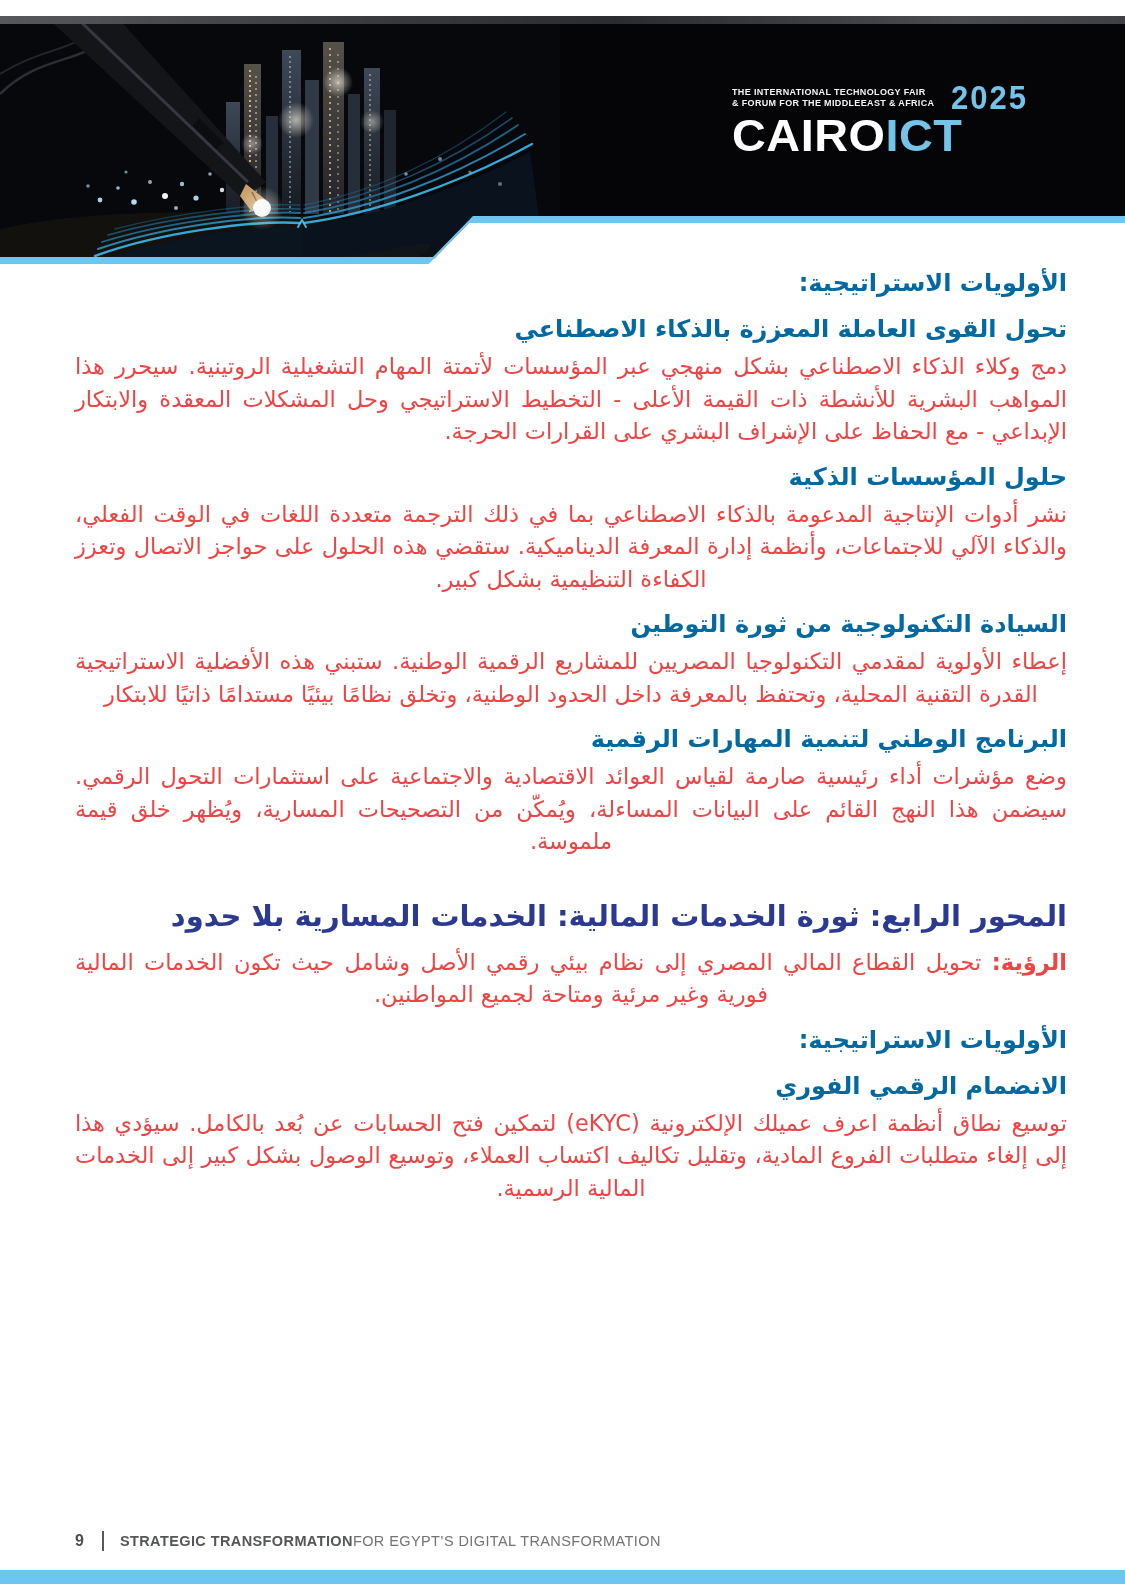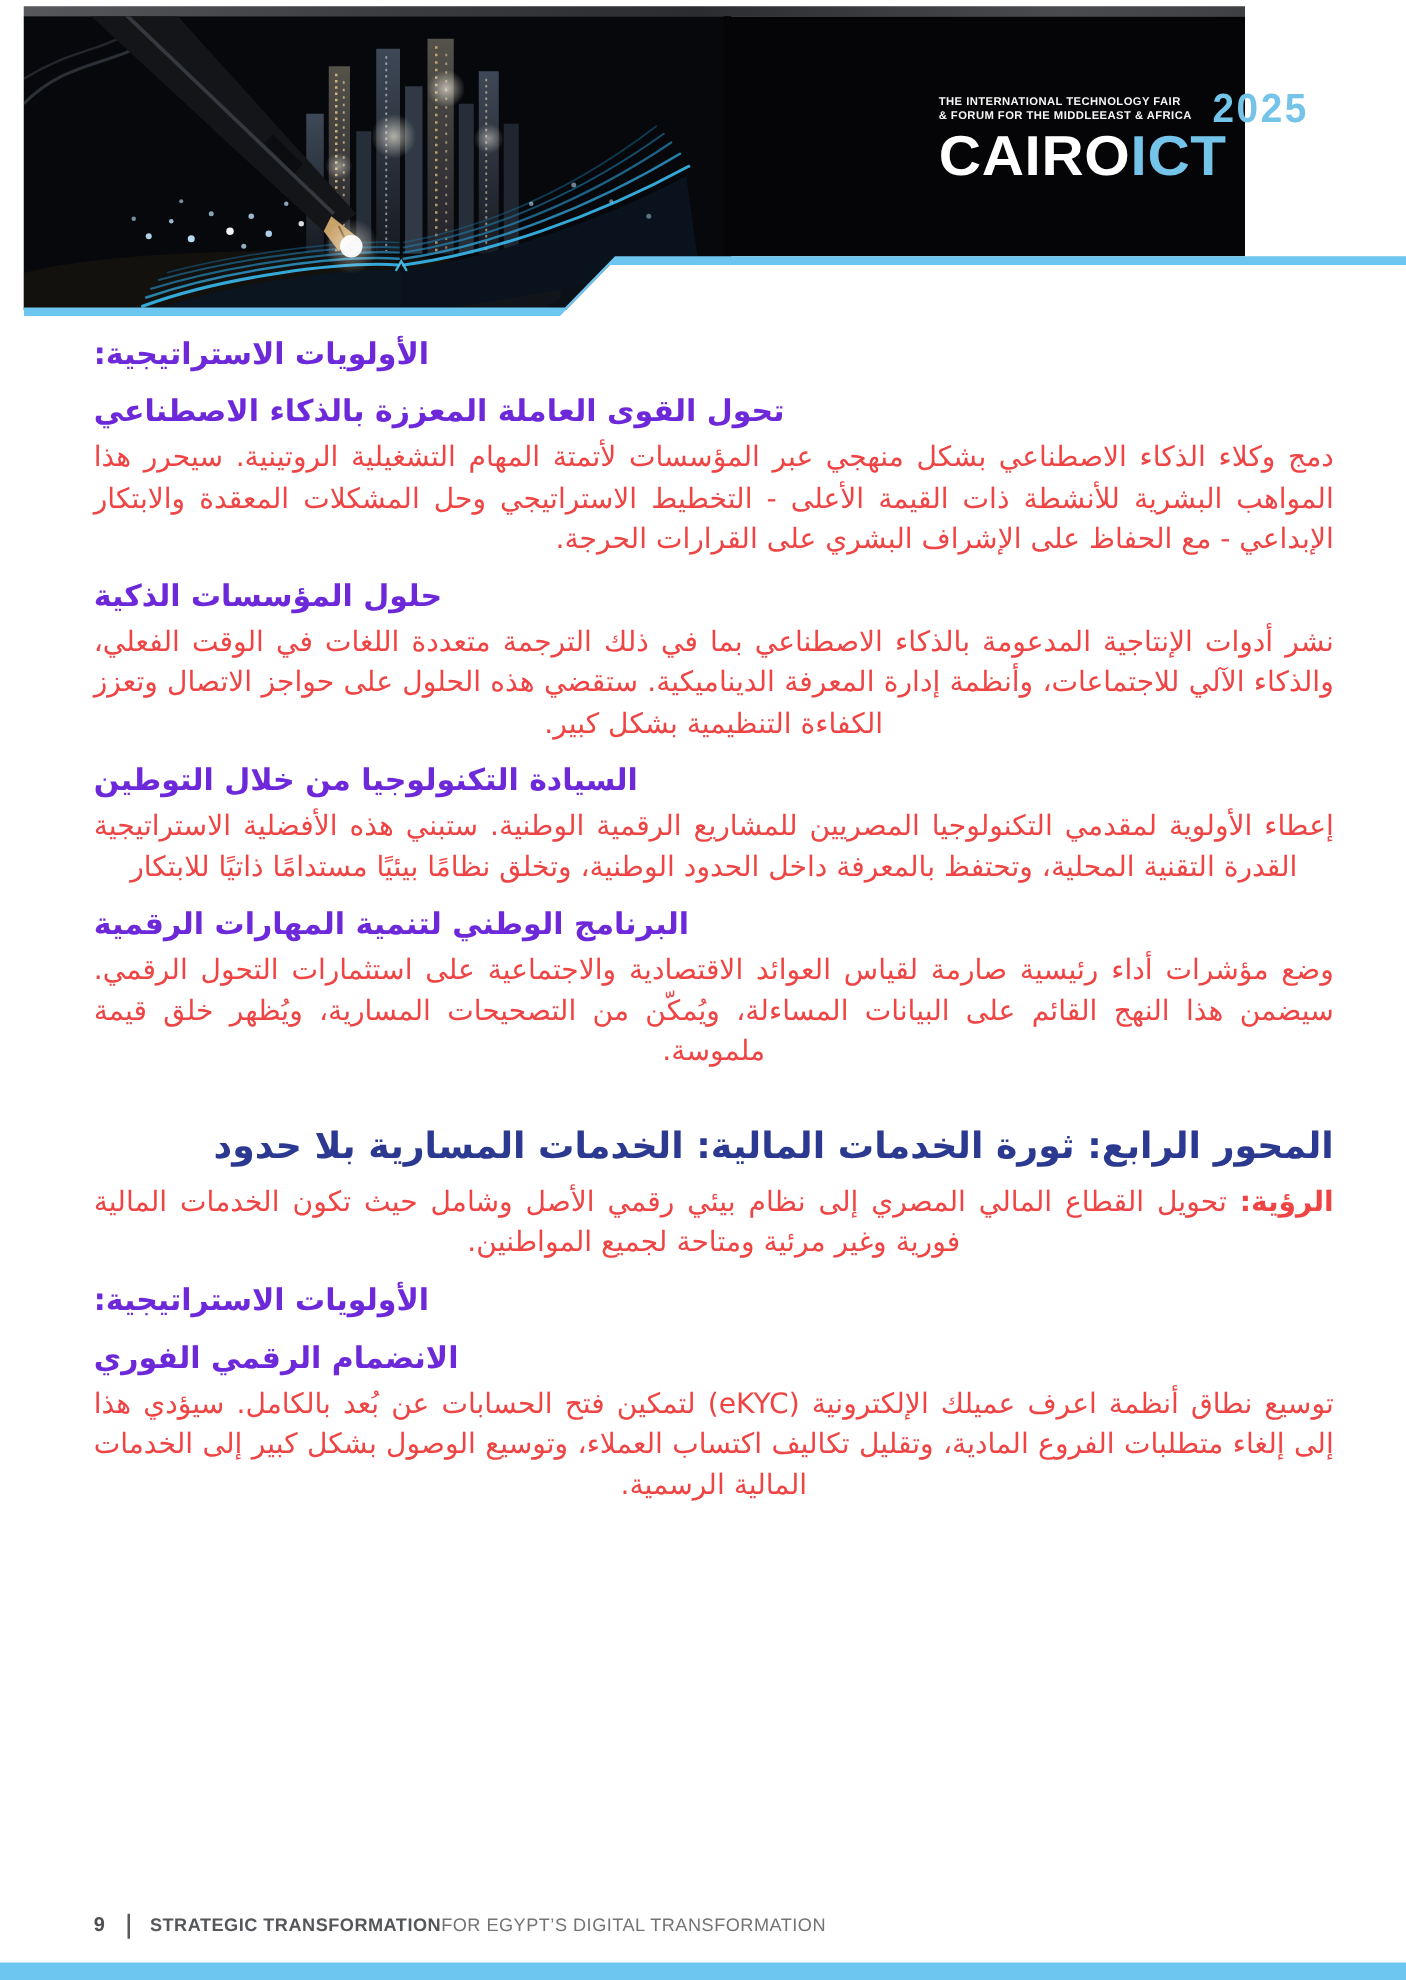--- a/index.html
+++ b/index.html
@@ -2,39 +2,39 @@
 <html lang="ar"><head>
 <meta charset="utf-8">
 <style>
   * { margin:0; padding:0; box-sizing:border-box; }
   html,body { width:1125px; height:1584px; background:#ffffff; overflow:hidden; }
   body { font-family:"DejaVu Sans", sans-serif; position:relative; }
 
   .page { position:relative; width:1125px; height:1584px; background:#fff; }
 
   
-  .header { position:absolute; top:5px; left:0; width:977px; height:250px;margin-left:19px; }
+  .header { position:absolute; top:16px; left:0; width:1125px; height:250px; }
   .top-strip { position:absolute; top:0; left:0; width:100%; height:8px;
     background:linear-gradient(90deg,#57585c 0%,#3b3c3f 30%,#2b2c2f 55%,#4a4b4e 85%,#3f4043 100%); }
   .photo-wrap { position:absolute; top:8px; left:0; width:566px; height:235px; background:#06080c; overflow:hidden; }
   .black-box { position:absolute; top:8px; left:560px; right:0; height:192px; background:#050507; }
   .edge-svg { position:absolute; top:0; left:0; width:1125px; height:250px; pointer-events:none; }
 
   
   .logo { position:absolute; left:172px; top:60px; width:296px; font-family:"Liberation Sans", sans-serif; }
   .logo-row1 { display:flex; align-items:center; justify-content:space-between; }
   .tagline { text-align:left; color:#f5f5f5; font-weight:bold; font-size:9px; line-height:11.5px; letter-spacing:0.35px; white-space:nowrap; }
   .year { font-weight:bold; font-size:31px; letter-spacing:2px; line-height:28px; transform:scaleY(1.05); }
   .logo-row2 { margin-top:2px; font-weight:bold; font-size:45px; line-height:44px; letter-spacing:0.5px; white-space:nowrap; transform:scaleX(1.04); transform-origin:left; }
   .logo-white { color:#ffffff; }
   .logo-blue  { color:#74C3E9; }
 
   
   .content { position:absolute; top:250px; left:0; width:1125px; padding:6px 58px 0 75px; direction:rtl; }
-  .h2, .h3 { font-weight:bold; color:#6d28d9; font-size:24px; line-height:34px; text-align:left; }
+  .h2, .h3 { font-weight:bold; color:#0369a1; font-size:24px; line-height:34px; text-align:right; }
   .h2 { margin:10px 0 4px; }
   .h3 { margin:12px 0 4px; }
   .para { font-size:22.5px; line-height:32.5px; color:#ef4444; text-align:justify; text-align-last:center; margin:2px 0 12px; }
   .para.last-right { text-align-last:right; }
   .h1-blue { font-weight:bold; font-size:29px; line-height:40px; color:#2B3990; text-align:right; margin:38px 0 10px; }
   .lead-bold { font-weight:bold; }
 
   
   .footer { position:absolute; left:75px; top:1527px; height:28px; display:flex; align-items:center;
     font-family:"Liberation Sans", sans-serif; direction:ltr; }
@@ -169,21 +169,21 @@
   <div class="content">
 
     <div class="h2">الأولويات الاستراتيجية:</div>
 
     <div class="h3">تحول القوى العاملة المعززة بالذكاء الاصطناعي</div>
     <p class="para last-right">دمج وكلاء الذكاء الاصطناعي بشكل منهجي عبر المؤسسات لأتمتة المهام التشغيلية الروتينية. سيحرر هذا المواهب البشرية للأنشطة ذات القيمة الأعلى - التخطيط الاستراتيجي وحل المشكلات المعقدة والابتكار الإبداعي - مع الحفاظ على الإشراف البشري على القرارات الحرجة.</p>
 
     <div class="h3">حلول المؤسسات الذكية</div>
     <p class="para">نشر أدوات الإنتاجية المدعومة بالذكاء الاصطناعي بما في ذلك الترجمة متعددة اللغات في الوقت الفعلي، والذكاء الآلي للاجتماعات، وأنظمة إدارة المعرفة الديناميكية. ستقضي هذه الحلول على حواجز الاتصال وتعزز الكفاءة التنظيمية بشكل كبير.</p>
 
-    <div class="h3">السيادة التكنولوجيا من خلال التوطين</div>
+    <div class="h3">السيادة التكنولوجية من ثورة التوطين</div>
     <p class="para">إعطاء الأولوية لمقدمي التكنولوجيا المصريين للمشاريع الرقمية الوطنية. ستبني هذه الأفضلية الاستراتيجية القدرة التقنية المحلية، وتحتفظ بالمعرفة داخل الحدود الوطنية، وتخلق نظامًا بيئيًا مستدامًا ذاتيًا للابتكار</p>
 
     <div class="h3">البرنامج الوطني لتنمية المهارات الرقمية</div>
 
     <p class="para">وضع مؤشرات أداء رئيسية صارمة لقياس العوائد الاقتصادية والاجتماعية على استثمارات التحول الرقمي. سيضمن هذا النهج القائم على البيانات المساءلة، ويُمكّن من التصحيحات المسارية، ويُظهر خلق قيمة ملموسة.</p>
 
     <div class="h1-blue">المحور الرابع: ثورة الخدمات المالية: الخدمات المسارية بلا حدود</div>
 
     <p class="para"><span class="lead-bold">الرؤية:</span><span> تحويل القطاع المالي المصري إلى نظام بيئي رقمي الأصل وشامل حيث تكون الخدمات المالية فورية وغير مرئية ومتاحة لجميع المواطنين.</span></p>
 

